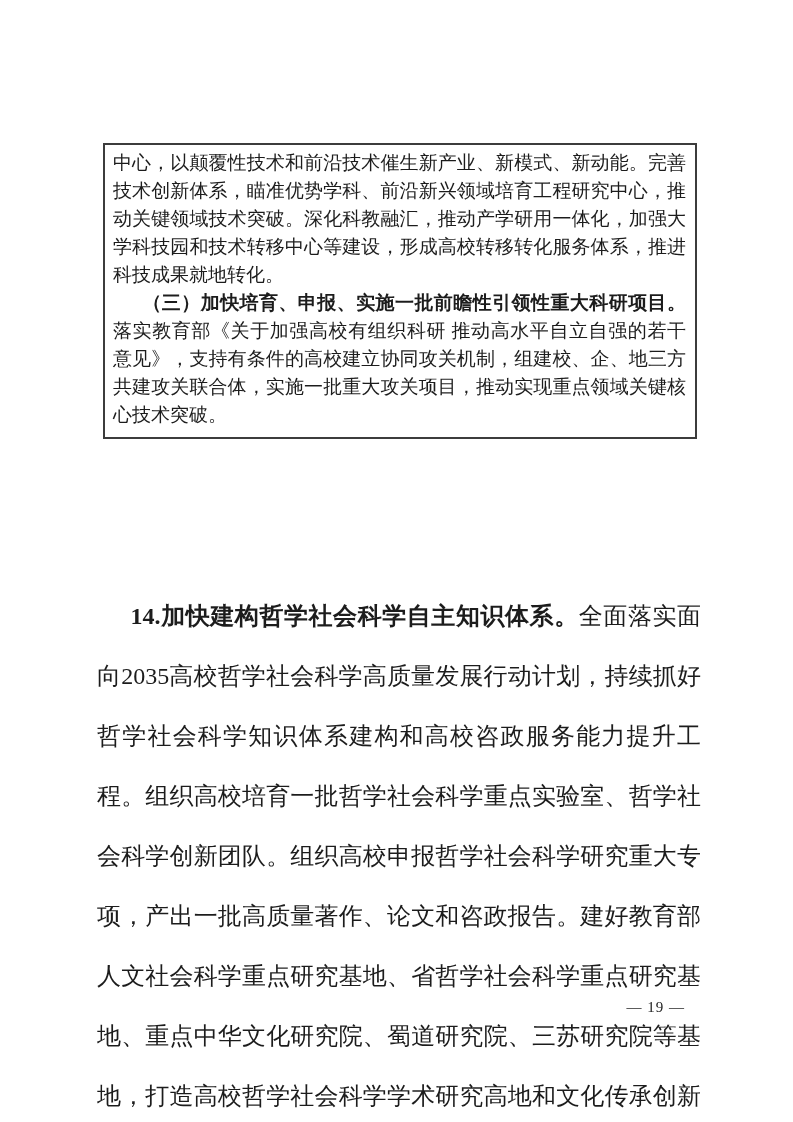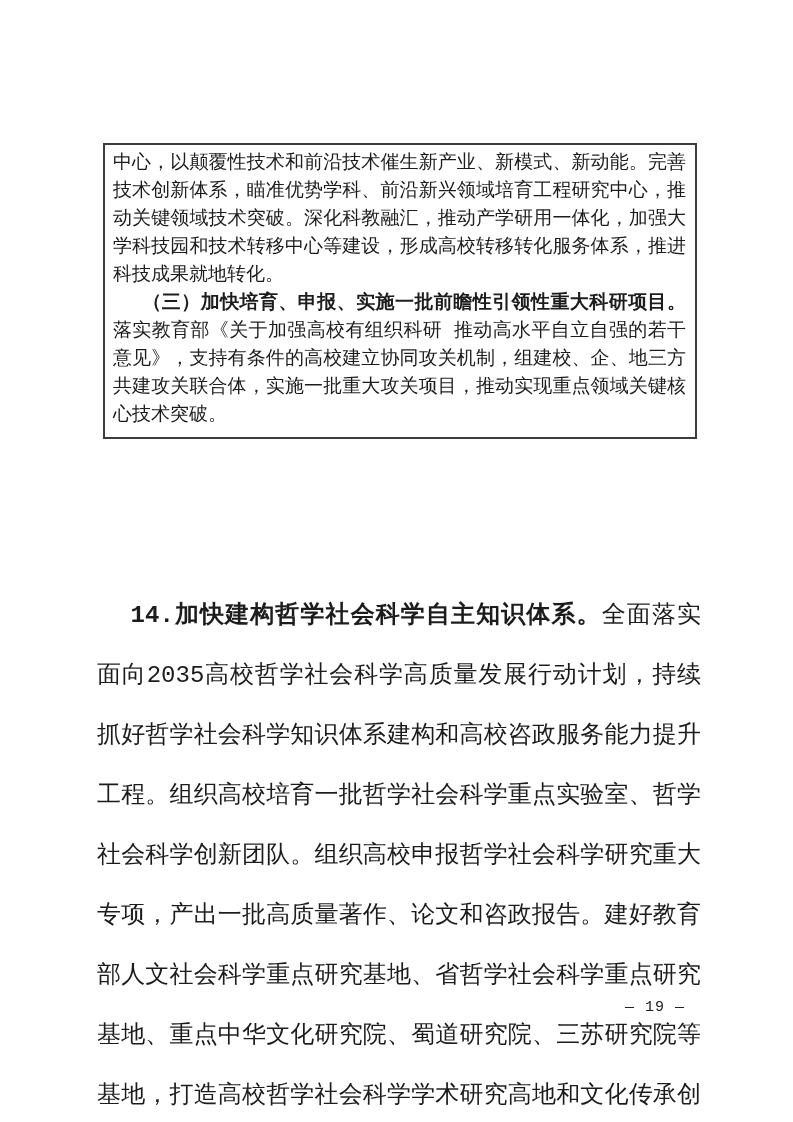--- a/index.html
+++ b/index.html
@@ -5,21 +5,21 @@
   html, body {
     margin: 0;
     padding: 0;
     background: #ffffff;
   }
   .page {
     position: relative;
     width: 793px;
     height: 1122px;
     background: #ffffff;
-    font-family: Liberation Mono, monospace;
+    font-family: Liberation Serif, serif;
     color: #1c1c1c;
     overflow: hidden;
   }
   .boxed-section {
     position: absolute;
     left: 103px;
     top: 143px;
     width: 594px;
     box-sizing: border-box;
     border: 2px solid #3c3c3c;

